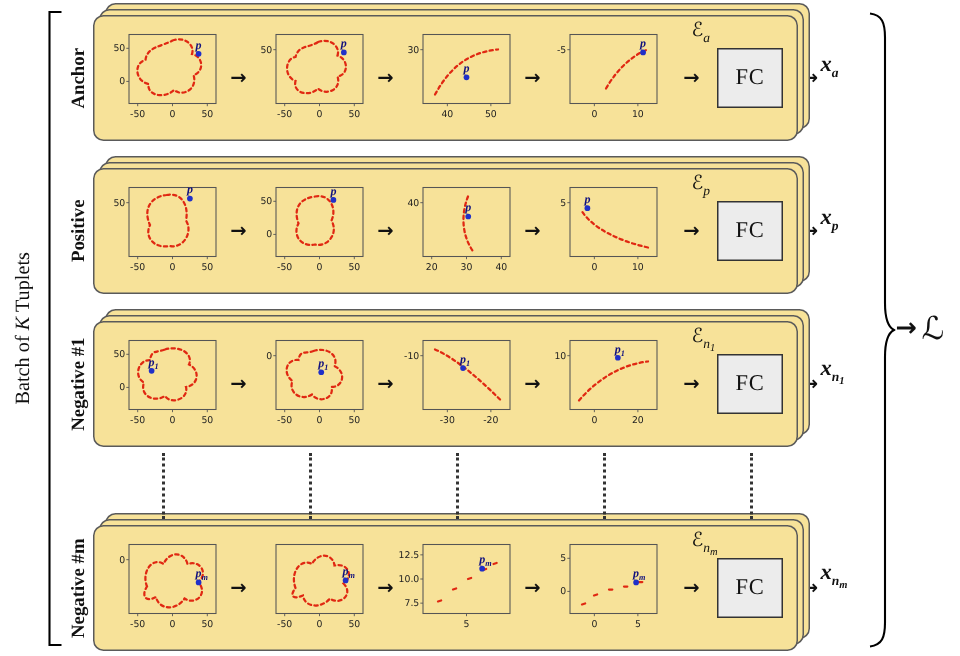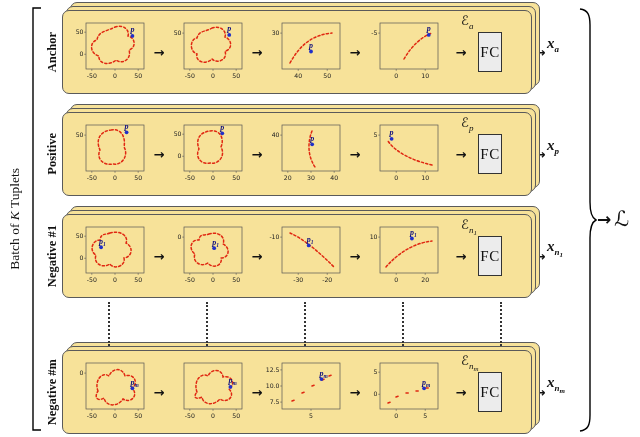--- a/index.html
+++ b/index.html
@@ -25,21 +25,21 @@
   .sheet.b1 { transform:translate(4px,-4px); }
   .sheet.front { display:flex; align-items:center; padding:2px 5px; }
   .plot { display:block; width:84px; height:64px; }
   .parrow { width:14px; text-align:center; font-family:"DejaVu Sans", sans-serif;
             font-weight:bold; font-size:13px; color:#111; flex:none; }
   .encw { position:relative; width:30px; height:78px; display:flex; align-items:center; justify-content:center; flex:none; }
   .enclabel { position:absolute; top:-2px; left:15px; white-space:nowrap; }
   .enclabel .base { font-size:13px; font-family:"DejaVu Serif","DejaVu Sans",serif; }
   .s1 { font-size:9px; font-style:italic; vertical-align:-4px; }
   .s2 { font-size:7px; font-style:italic; vertical-align:-6px; }
-  .fc { width:24px; height:40px; margin-left:2px; background:#ececec; border:1.3px solid #333;
+  .fc { width:44px; height:40px; margin-left:2px; background:#ececec; border:1.3px solid #333;
         display:flex; align-items:center; justify-content:center; font-size:15px; letter-spacing:0.5px; flex:none; }
   .outw { display:flex; align-items:center; margin-left:1px; }
   .outlabel { font-weight:bold; font-style:italic; font-size:15px; white-space:nowrap;
               position:relative; top:-8px;text-align:center; }
   .outlabel .s1, .outlabel .s2 { font-weight:bold; }
 
   
   .vdots { position:absolute; top:302px; height:44px; width:0; border-left:2.5px dotted #333; }
 
   

